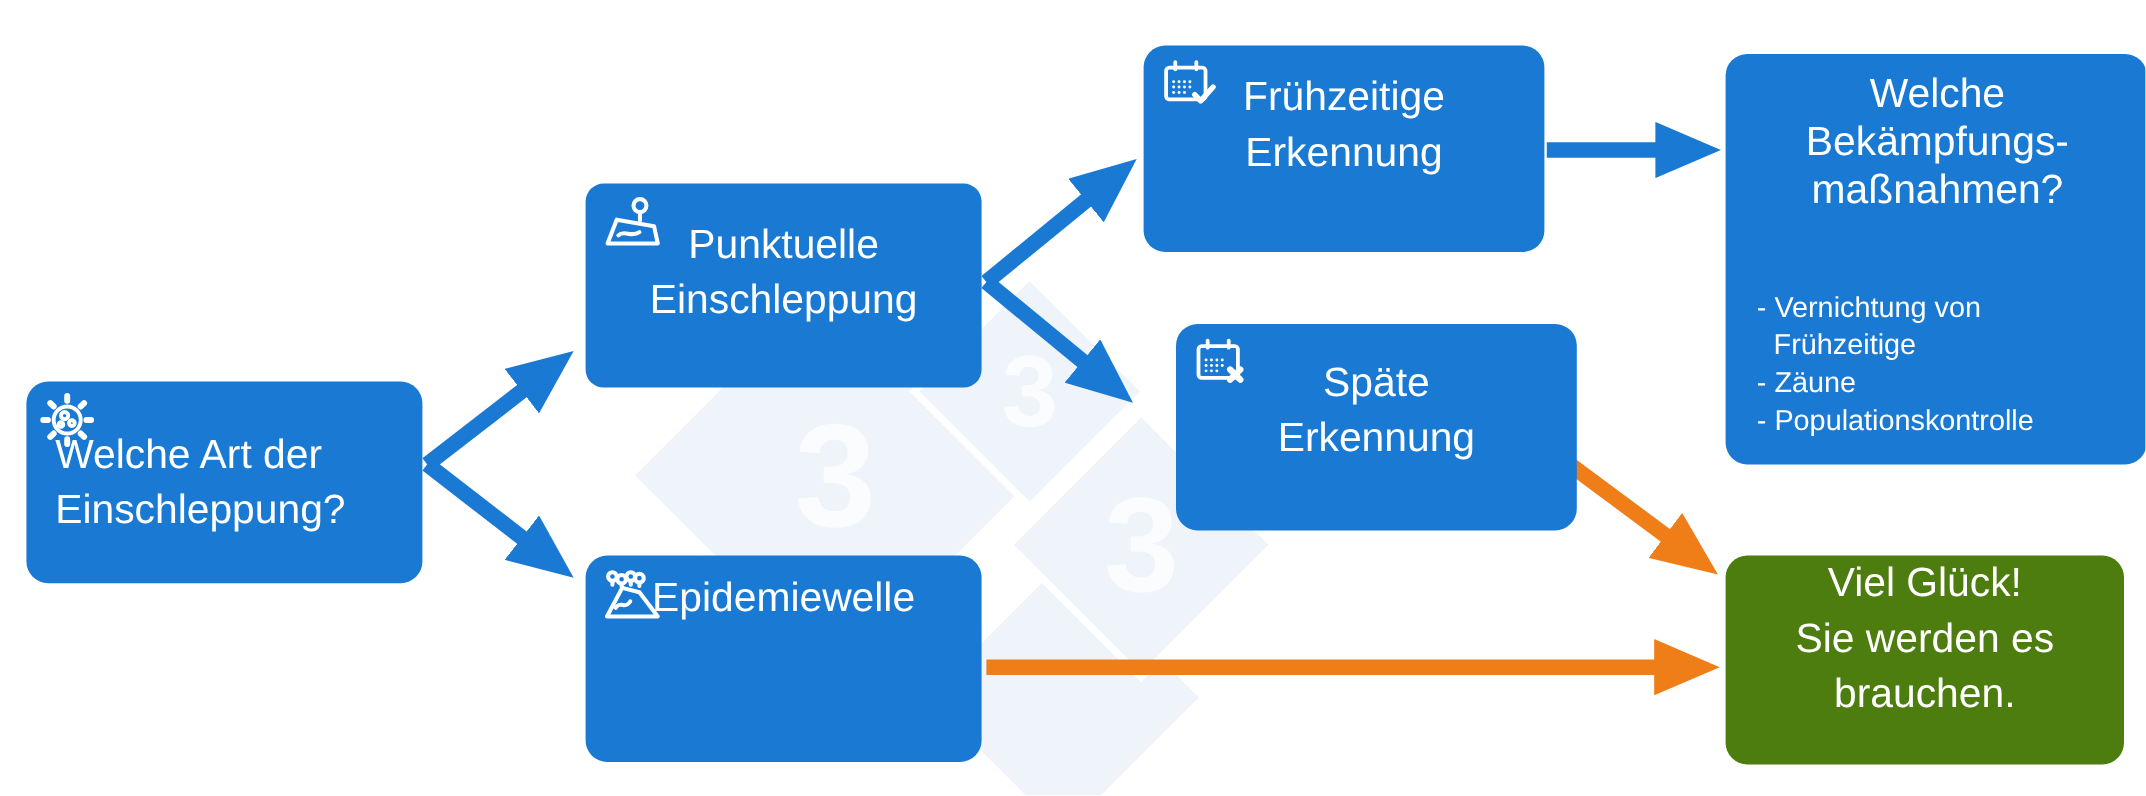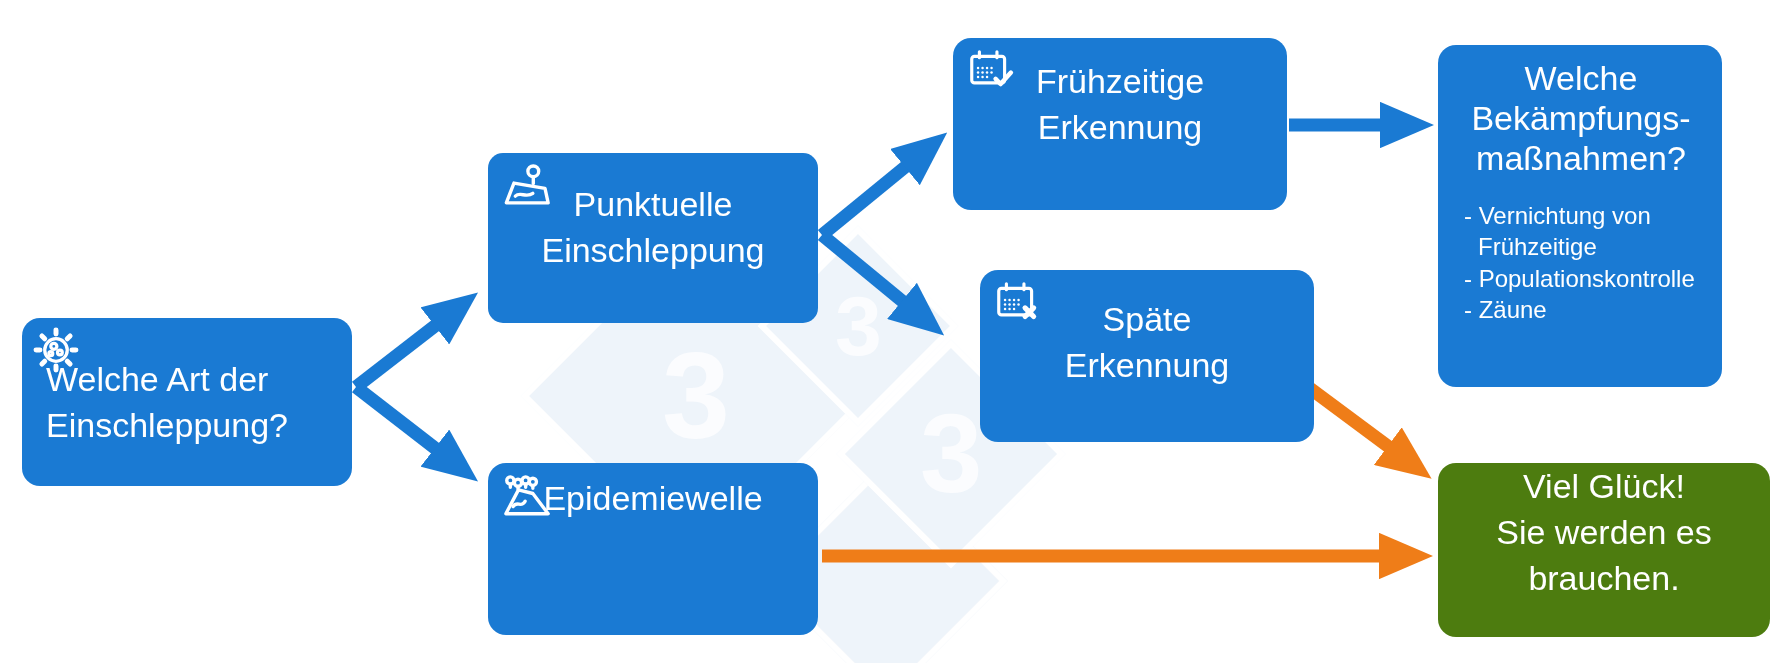--- a/index.html
+++ b/index.html
@@ -178,28 +178,28 @@
           <circle cx="8" cy="5.2" r="1.6"></circle>
           <circle cx="11.4" cy="4.2" r="1.6"></circle>
           <circle cx="14.6" cy="4.8" r="1.6"></circle>
           <path d="M4.6 5.9 v1.3 M8 6.9 v1.1 M11.4 5.9 v1.3 M14.6 6.5 v1.2"></path>
         </g>
       </svg>
     </span>
     <div class="label">Epidemiewelle</div>
   </div>
 
-  <div class="node blue node-measures" style="left:1438px;top:45px;width:284px;height:342px;">
+  <div class="node blue node-measures" style="left:1438px;top:45px;width:351px;height:342px;gap:41px;">
     <div class="measures-title">Welche
 Bekämpfungs-
 maßnahmen?</div>
     <div class="measures-list">
       <div class="measure-item">- Vernichtung von Frühzeitige</div>
+      <div class="measure-item">- Zäune</div>
       <div class="measure-item">- Populationskontrolle</div>
-      <div class="measure-item">- Zäune</div>
     </div>
   </div>
 
   <div class="node orange" style="left:1438px;top:463px;width:332px;height:174px;">
     <div class="label">Viel Glück!
 Sie werden es
 brauchen.</div>
   </div>
 
 </div>

